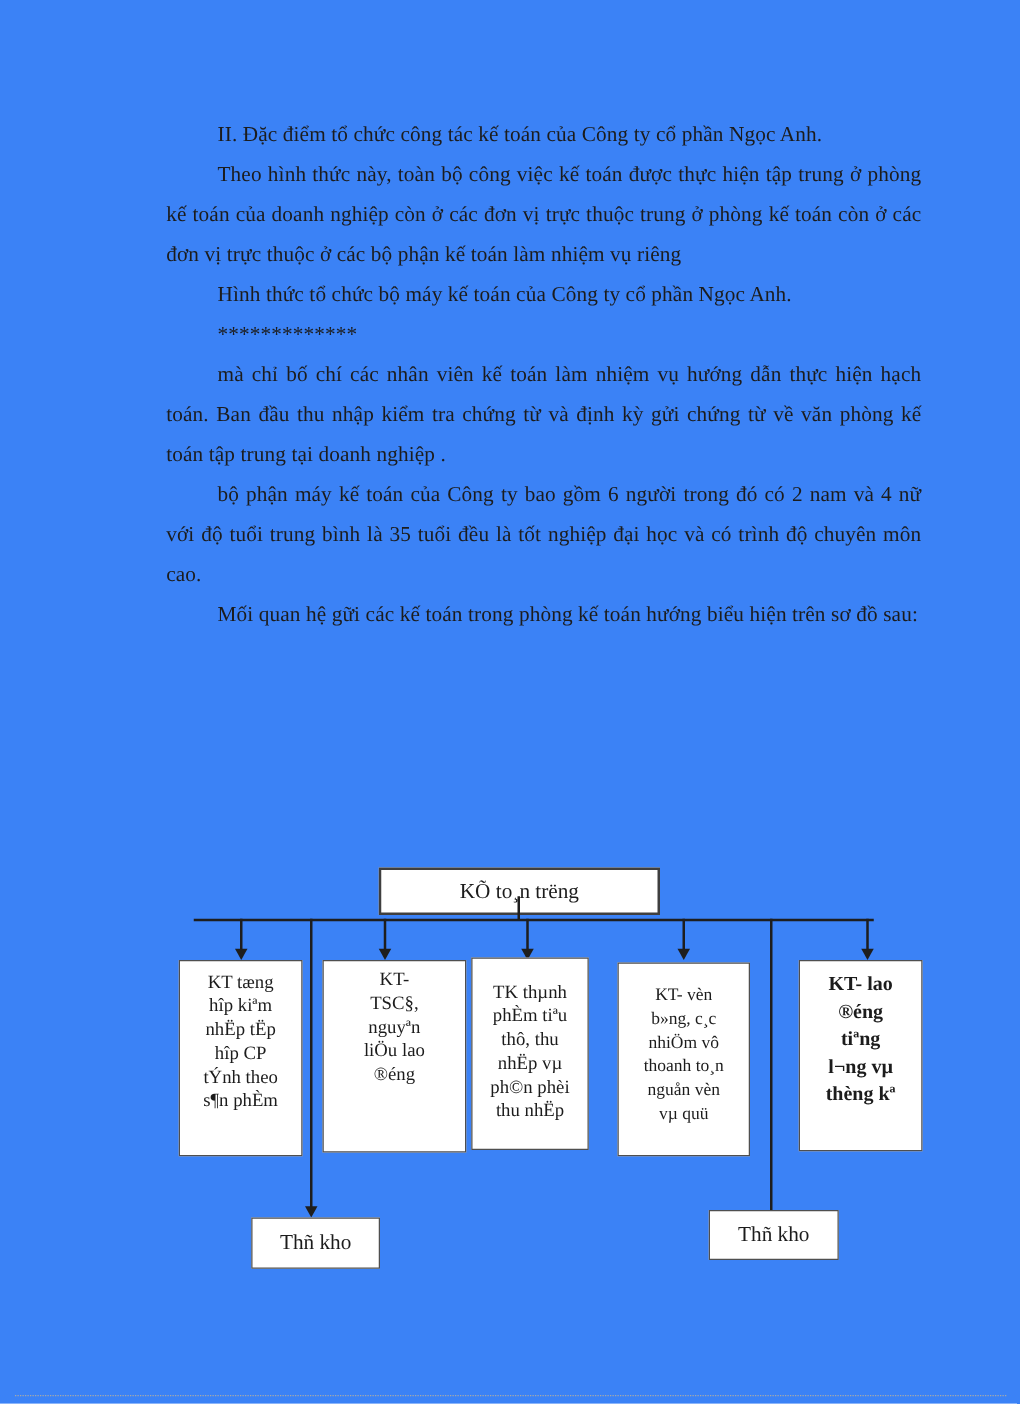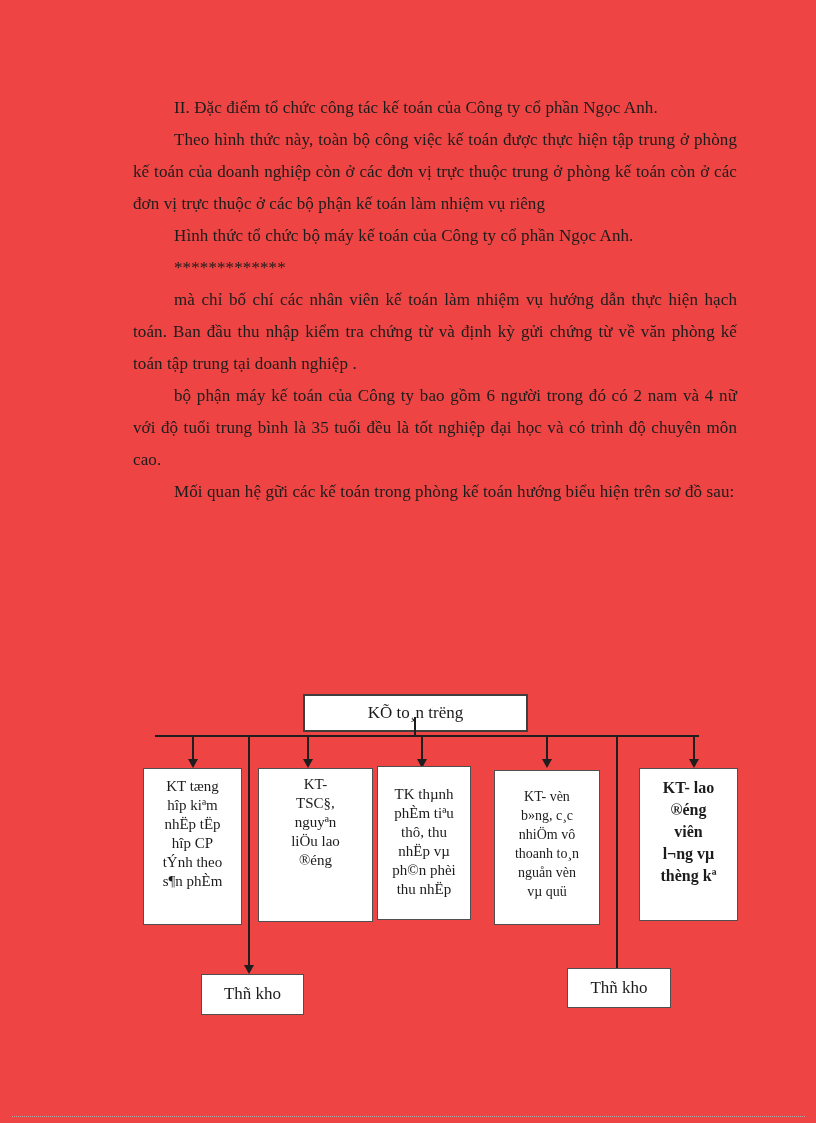--- a/index.html
+++ b/index.html
@@ -1,17 +1,17 @@
 <!DOCTYPE html>
 <html><head>
 <meta charset="utf-8">
 <style>
   html,body{margin:0;padding:0;background:#ffffff;}
   .page{
-    position:relative;width:816px;height:1123px;background:#ef4444;overflow:hidden;
+    position:relative;width:816px;height:1123px;background:#3b82f6;overflow:hidden;
     font-family:"Liberation Serif","DejaVu Serif",serif;color:#1c1c1c;
   }
   .body-text{position:absolute;left:133px;top:92px;width:604px;}
   .para{
     margin:0;font-size:17px;line-height:32px;text-align:justify;text-indent:41px;
     color:#1c1c1c;letter-spacing:0.1px;
   }
   .diagram{position:absolute;left:0;top:0;width:816px;height:1123px;pointer-events:none;}
   .dbox{
     position:absolute;border:1.5px solid #4f4f4f;background:#fff;box-sizing:border-box;
@@ -112,21 +112,21 @@
       <span class="txt">KT- vèn
 b»ng, c¸c
 nhiÖm vô
 thoanh to¸n
 nguån vèn
 vµ quü</span>
     </div>
     <div class="dbox b5">
       <span class="txt">KT- lao
 ®éng
-viên
+tiªng
 l¬ng vµ
 thèng kª</span>
     </div>
 
     <div class="dbox wL">
       <span class="txt">Thñ kho</span>
     </div>
     <div class="dbox wR">
       <span class="txt">Thñ kho</span>
     </div>

